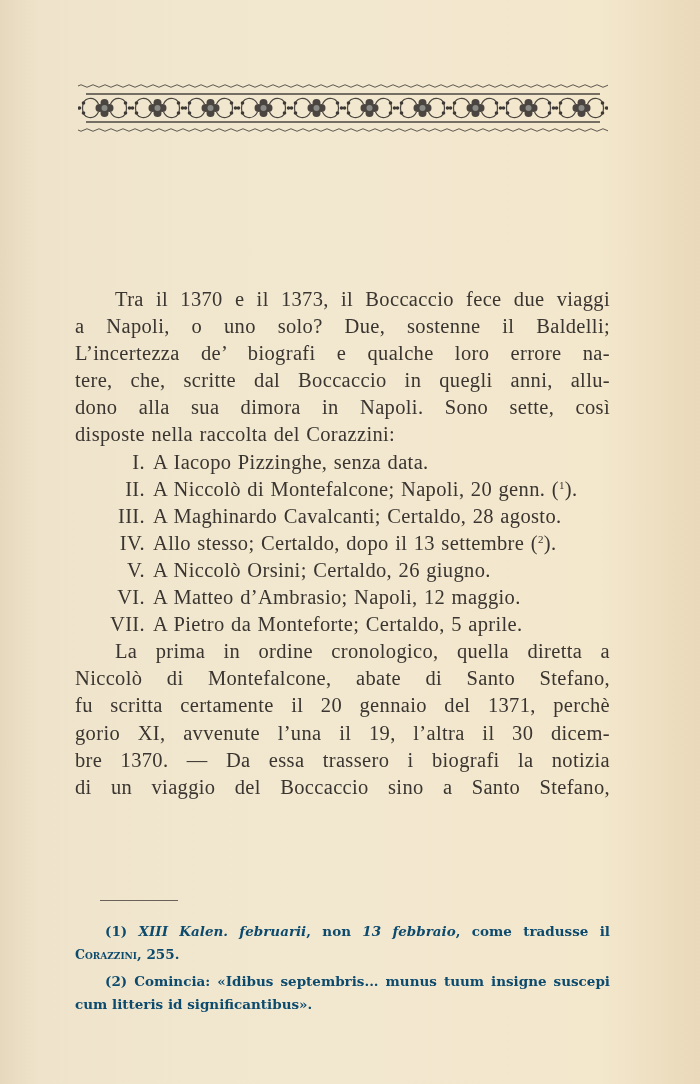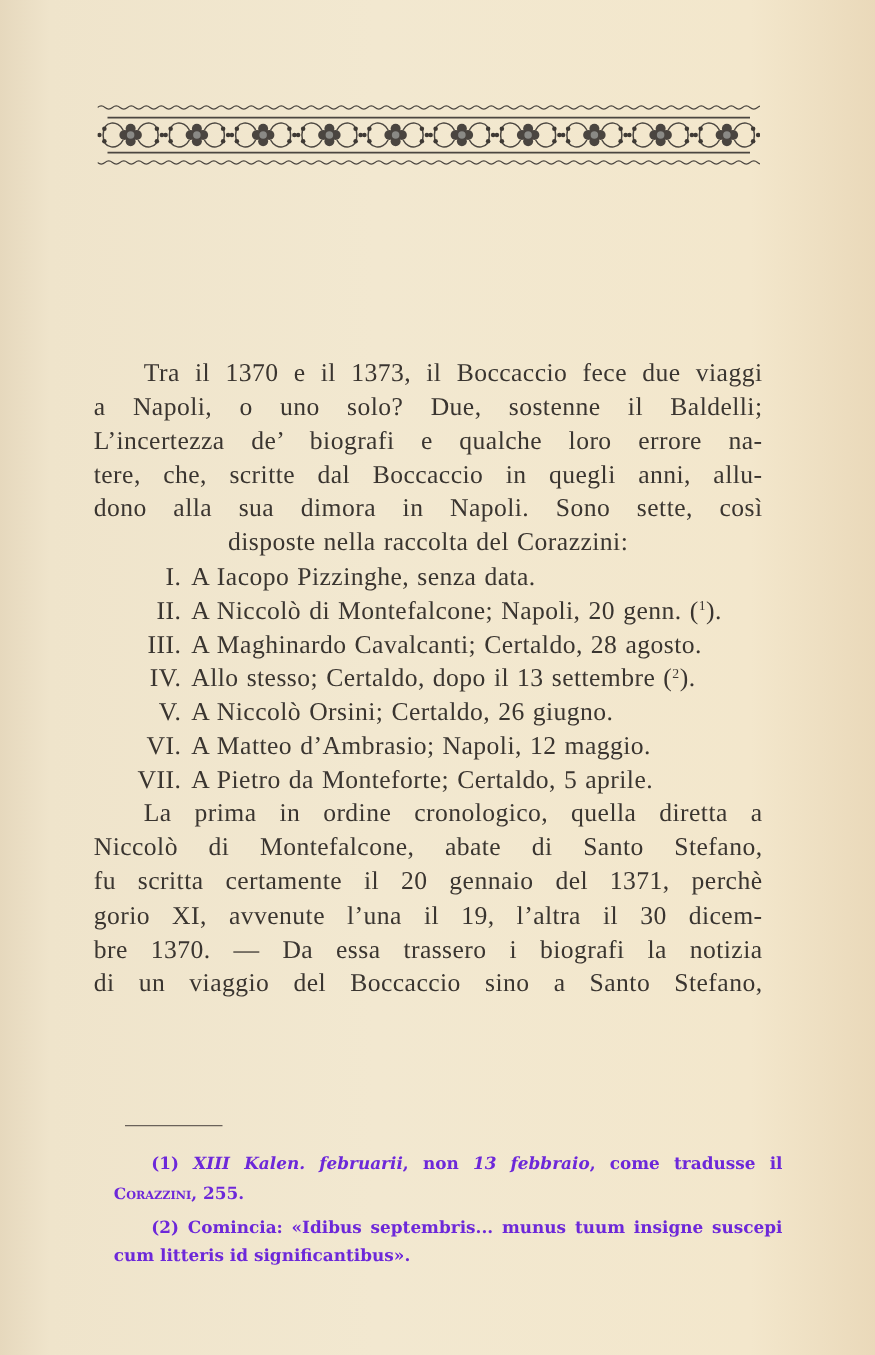--- a/index.html
+++ b/index.html
@@ -15,34 +15,33 @@
   .ornament { position: absolute; left: 78px; top: 82px; width: 530px; height: 52px; }
   .main {
     position: absolute; left: 75px; top: 286px; width: 535px;
     font-size: 20.5px; line-height: 27.1px;
     text-align: justify;
     font-family: "Liberation Serif", "DejaVu Serif", serif;
     letter-spacing: 0.35px;
     word-spacing: 1px;
   }
   .lj { text-align: justify; text-align-last: justify; display: block; }
-  .ll { display: block; text-align: center; }
+  .ll { display: block; text-align: left; }
   .list { margin: 0; padding: 0; list-style: none; }
   .list li { display: flex; }
   .list .num { width: 70px; text-align: right; padding-right: 8px; flex: none; }
   .list .txt { flex: 1; }
   sup { font-size: 11px; vertical-align: 7px; line-height: 0; }
   .rule { position: absolute; left: 100px; top: 900px; width: 78px; height: 1px; background: #6a625a; }
   .notes {
     position: absolute; left: 75px; top: 920px; width: 535px;
     font-size: 13.5px; line-height: 23px;
     font-family: "DejaVu Serif", serif;
-    font-weight: bold; color: #6d28d9;
+    font-weight: bold; color: #0c4a6e;
     text-align: justify;
-    margin-left: 16px;
   }
   .notes p { margin: 0 0 4px 0; text-indent: 30px; }
   .notes i { font-style: italic; }
   .sc { font-variant: small-caps; font-size: 12.5px; }
 </style>
 </head>
 <body>
 
 <div class="page">
 

